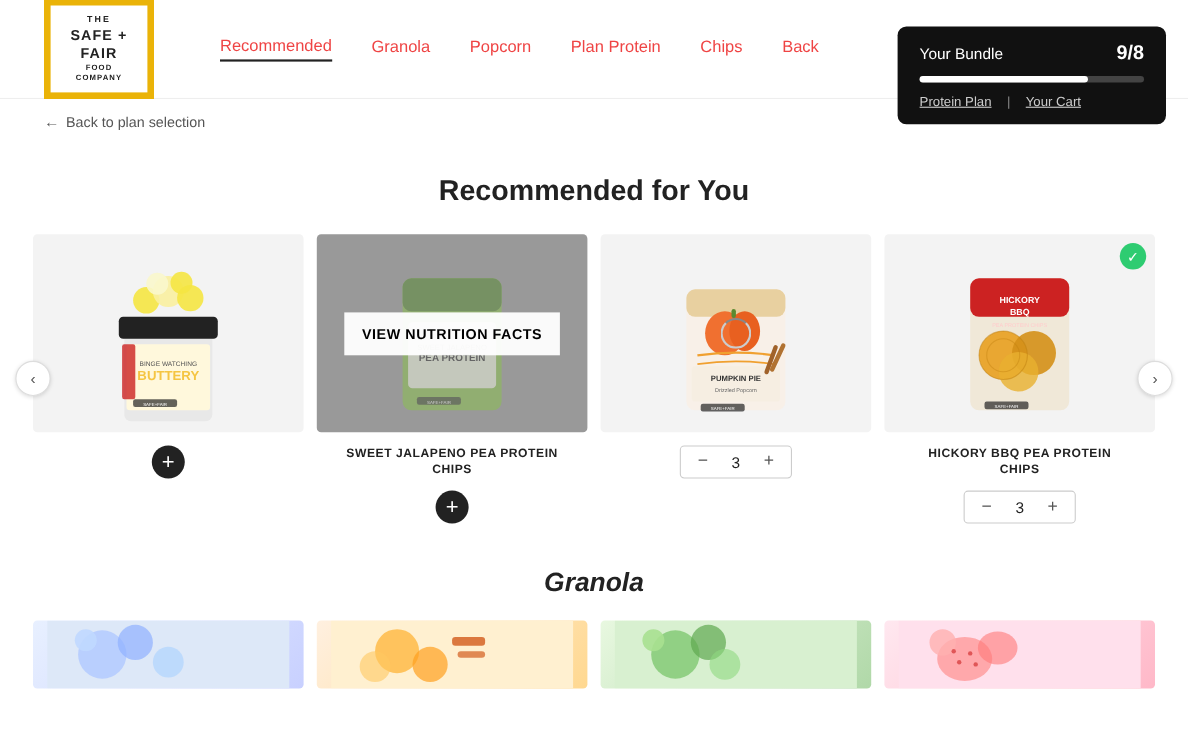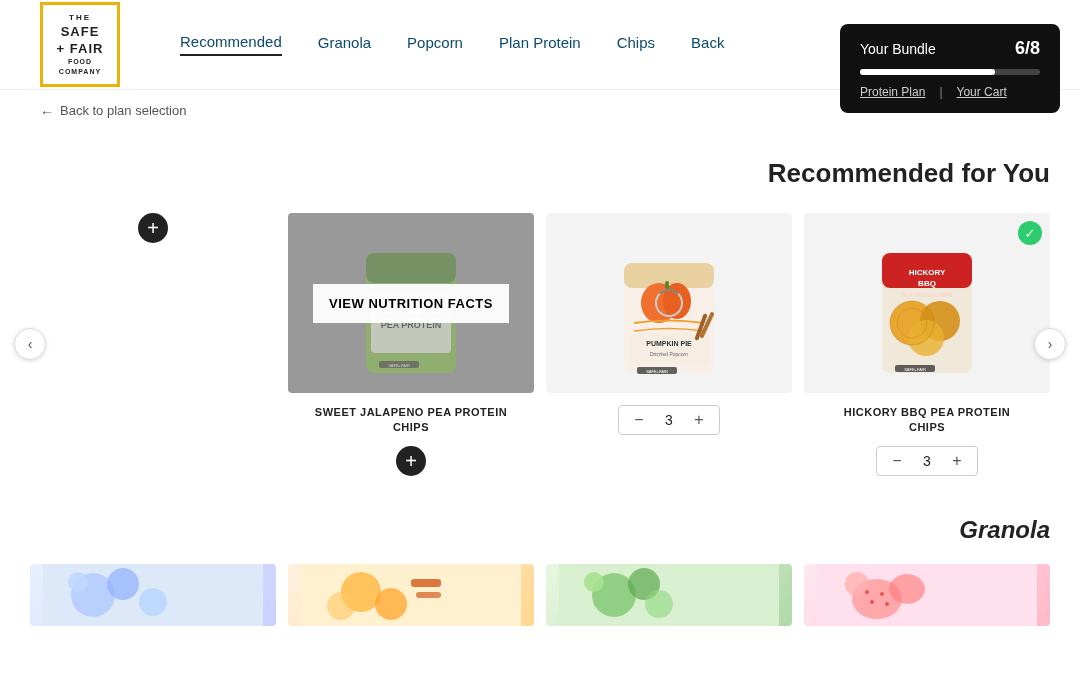--- a/index.html
+++ b/index.html
@@ -1,39 +1,39 @@
 <!DOCTYPE html>
 <html><head>
   <meta charset="utf-8">
   <style>
     * { box-sizing: border-box; margin: 0; padding: 0; }
     body { font-family: -apple-system, BlinkMacSystemFont, 'Segoe UI', Arial, sans-serif; background: #fff; color: #222; width: 1080px; min-height: 680px; overflow-x: hidden; }
 
     
     .header { display: flex; align-items: center; padding: 0 40px; height: 90px; border-bottom: 1px solid #eee; position: relative; }
-    .logo { border: 3px solid #eab308; padding: 8px 12px; text-align: center; font-size: 10px; font-weight: 700; letter-spacing: 1px; line-height: 1.3; width: 80px; }
+    .logo { border: 6px solid #eab308; padding: 8px 12px; text-align: center; font-size: 10px; font-weight: 700; letter-spacing: 1px; line-height: 1.3; width: 100px; }
     nav { display: flex; align-items: center; gap: 36px; margin-left: 60px; }
-    .nav-item { font-size: 15px; color: #0c4a6e; cursor: pointer; text-decoration: none; padding-bottom: 4px; white-space: nowrap; }
+    .nav-item { font-size: 15px; color: #ef4444; cursor: pointer; text-decoration: none; padding-bottom: 4px; white-space: nowrap; }
     .nav-item.active { border-bottom: 2px solid #222; font-weight: 500; }
-    .bundle-widget { position: absolute; top: 24px; right: 20px; background: #111; color: #fff; border-radius: 8px; padding: 14px 20px; width: 220px; }
+    .bundle-widget { position: absolute; top: 24px; right: 20px; background: #111; color: #fff; border-radius: 8px; padding: 14px 20px; width: 244px; }
     .bundle-header { display: flex; justify-content: space-between; align-items: center; margin-bottom: 10px; }
     .bundle-title { font-size: 14px; color: #fff; }
     .bundle-count { font-size: 18px; font-weight: 700; color: #fff; }
     .bundle-progress { background: #444; border-radius: 4px; height: 6px; margin-bottom: 10px; }
     .bundle-progress-bar { background: #fff; border-radius: 4px; height: 6px; }
     .bundle-links { display: flex; gap: 14px; font-size: 12px; }
     .bundle-link { color: #ccc; cursor: pointer; text-decoration: underline; }
 
     
     .back-link { display: flex; align-items: center; gap: 6px; padding: 12px 40px; font-size: 13px; color: #555; cursor: pointer; }
     .back-arrow { font-size: 14px; }
 
     
     .main { padding: 0 30px 40px; }
-    .section-title { text-align: right; font-size: 26px; font-weight: 700; margin: 28px 0 24px; }
+    .section-title { text-align: center; font-size: 26px; font-weight: 700; margin: 28px 0 24px; }
     .section-title.granola { font-size: 24px; font-weight: 700; font-style: italic; margin: 40px 0 20px; }
 
     
     .products-row { display: flex; align-items: stretch; position: relative; }
     .nav-arrow { position: absolute; top: 50%; transform: translateY(-50%); background: #fff; border: 1px solid #ddd; border-radius: 50%; width: 32px; height: 32px; display: flex; align-items: center; justify-content: center; cursor: pointer; z-index: 10; font-size: 14px; color: #555; box-shadow: 0 1px 4px rgba(0,0,0,0.15); }
     .nav-arrow.left { left: -16px; }
     .nav-arrow.right { right: -16px; }
     .products-grid { display: flex; gap: 12px; flex: 1; }
     .product-card { flex: 1; display: flex; flex-direction: column; align-items: center; }
     .product-image-container { width: 100%; background: #f3f3f3; border-radius: 4px; height: 180px; display: flex; align-items: center; justify-content: center; position: relative; overflow: hidden; margin-bottom: 12px; }
@@ -75,21 +75,21 @@
     <a class="nav-item">Granola</a>
     <a class="nav-item">Popcorn</a>
     <a class="nav-item">Plan Protein</a>
     <a class="nav-item">Chips</a>
     <a class="nav-item">Back</a>
   </nav>
 
   <div class="bundle-widget">
     <div class="bundle-header">
       <span class="bundle-title">Your Bundle</span>
-      <span class="bundle-count">6/8</span>
+      <span class="bundle-count">9/8</span>
     </div>
     <div class="bundle-progress">
       <div class="bundle-progress-bar" style="width: 75%;"></div>
     </div>
     <div class="bundle-links">
       <span class="bundle-link">Protein Plan</span>
       <span style="color:#888;">|</span>
       <span class="bundle-link">Your Cart</span>
     </div>
   </div>
@@ -103,20 +103,43 @@
 <div class="main">
 
   <h2 class="section-title">Recommended for You</h2>
 
   <div class="products-row">
     <button class="nav-arrow left">‹</button>
 
     <div class="products-grid">
 
       <div class="product-card">
+        <div class="product-image-container" style="background:#f3f3f3;">
+          <svg viewBox="0 0 200 180" xmlns="http://www.w3.org/2000/svg" class="product-svg">
+
+            <rect x="60" y="80" width="80" height="90" rx="6" fill="#e8e8e8"></rect>
+            <rect x="55" y="75" width="90" height="20" rx="4" fill="#222"></rect>
+
+            <rect x="62" y="100" width="76" height="60" rx="3" fill="#fff8dc"></rect>
+
+            <text x="100" y="132" text-anchor="middle" font-size="12" font-weight="900" fill="#f5c542" font-family="Arial">BUTTERY</text>
+            <text x="100" y="120" text-anchor="middle" font-size="6" fill="#555" font-family="Arial">BINGE WATCHING</text>
+
+            <circle cx="80" cy="60" r="12" fill="#f5e642" opacity="0.9"></circle>
+            <circle cx="100" cy="52" r="14" fill="#f9f0a0" opacity="0.9"></circle>
+            <circle cx="120" cy="58" r="12" fill="#f5e642" opacity="0.9"></circle>
+            <circle cx="90" cy="45" r="10" fill="#faf7cc" opacity="0.9"></circle>
+            <circle cx="112" cy="44" r="10" fill="#f5e642" opacity="0.9"></circle>
+
+            <rect x="58" y="100" width="12" height="50" rx="2" fill="#cc2222" opacity="0.8"></rect>
+
+            <rect x="68" y="150" width="40" height="7" rx="2" fill="#222" opacity="0.7"></rect>
+            <text x="88" y="156" text-anchor="middle" font-size="4" fill="#fff" font-family="Arial">SAFE+FAIR</text>
+          </svg>
+        </div>
         <button class="add-btn">+</button>
       </div>
 
       <div class="product-card">
         <div class="product-image-container hovered">
           <svg viewBox="0 0 200 180" xmlns="http://www.w3.org/2000/svg" class="product-svg" style="opacity:0.5;">
             <rect x="55" y="40" width="90" height="120" rx="8" fill="#8bc34a"></rect>
             <rect x="55" y="40" width="90" height="30" rx="8" fill="#558b2f"></rect>
             <rect x="60" y="80" width="80" height="60" rx="4" fill="#f0f8e0"></rect>
             <text x="100" y="115" text-anchor="middle" font-size="9" font-weight="700" fill="#333" font-family="Arial">PEA PROTEIN</text>

